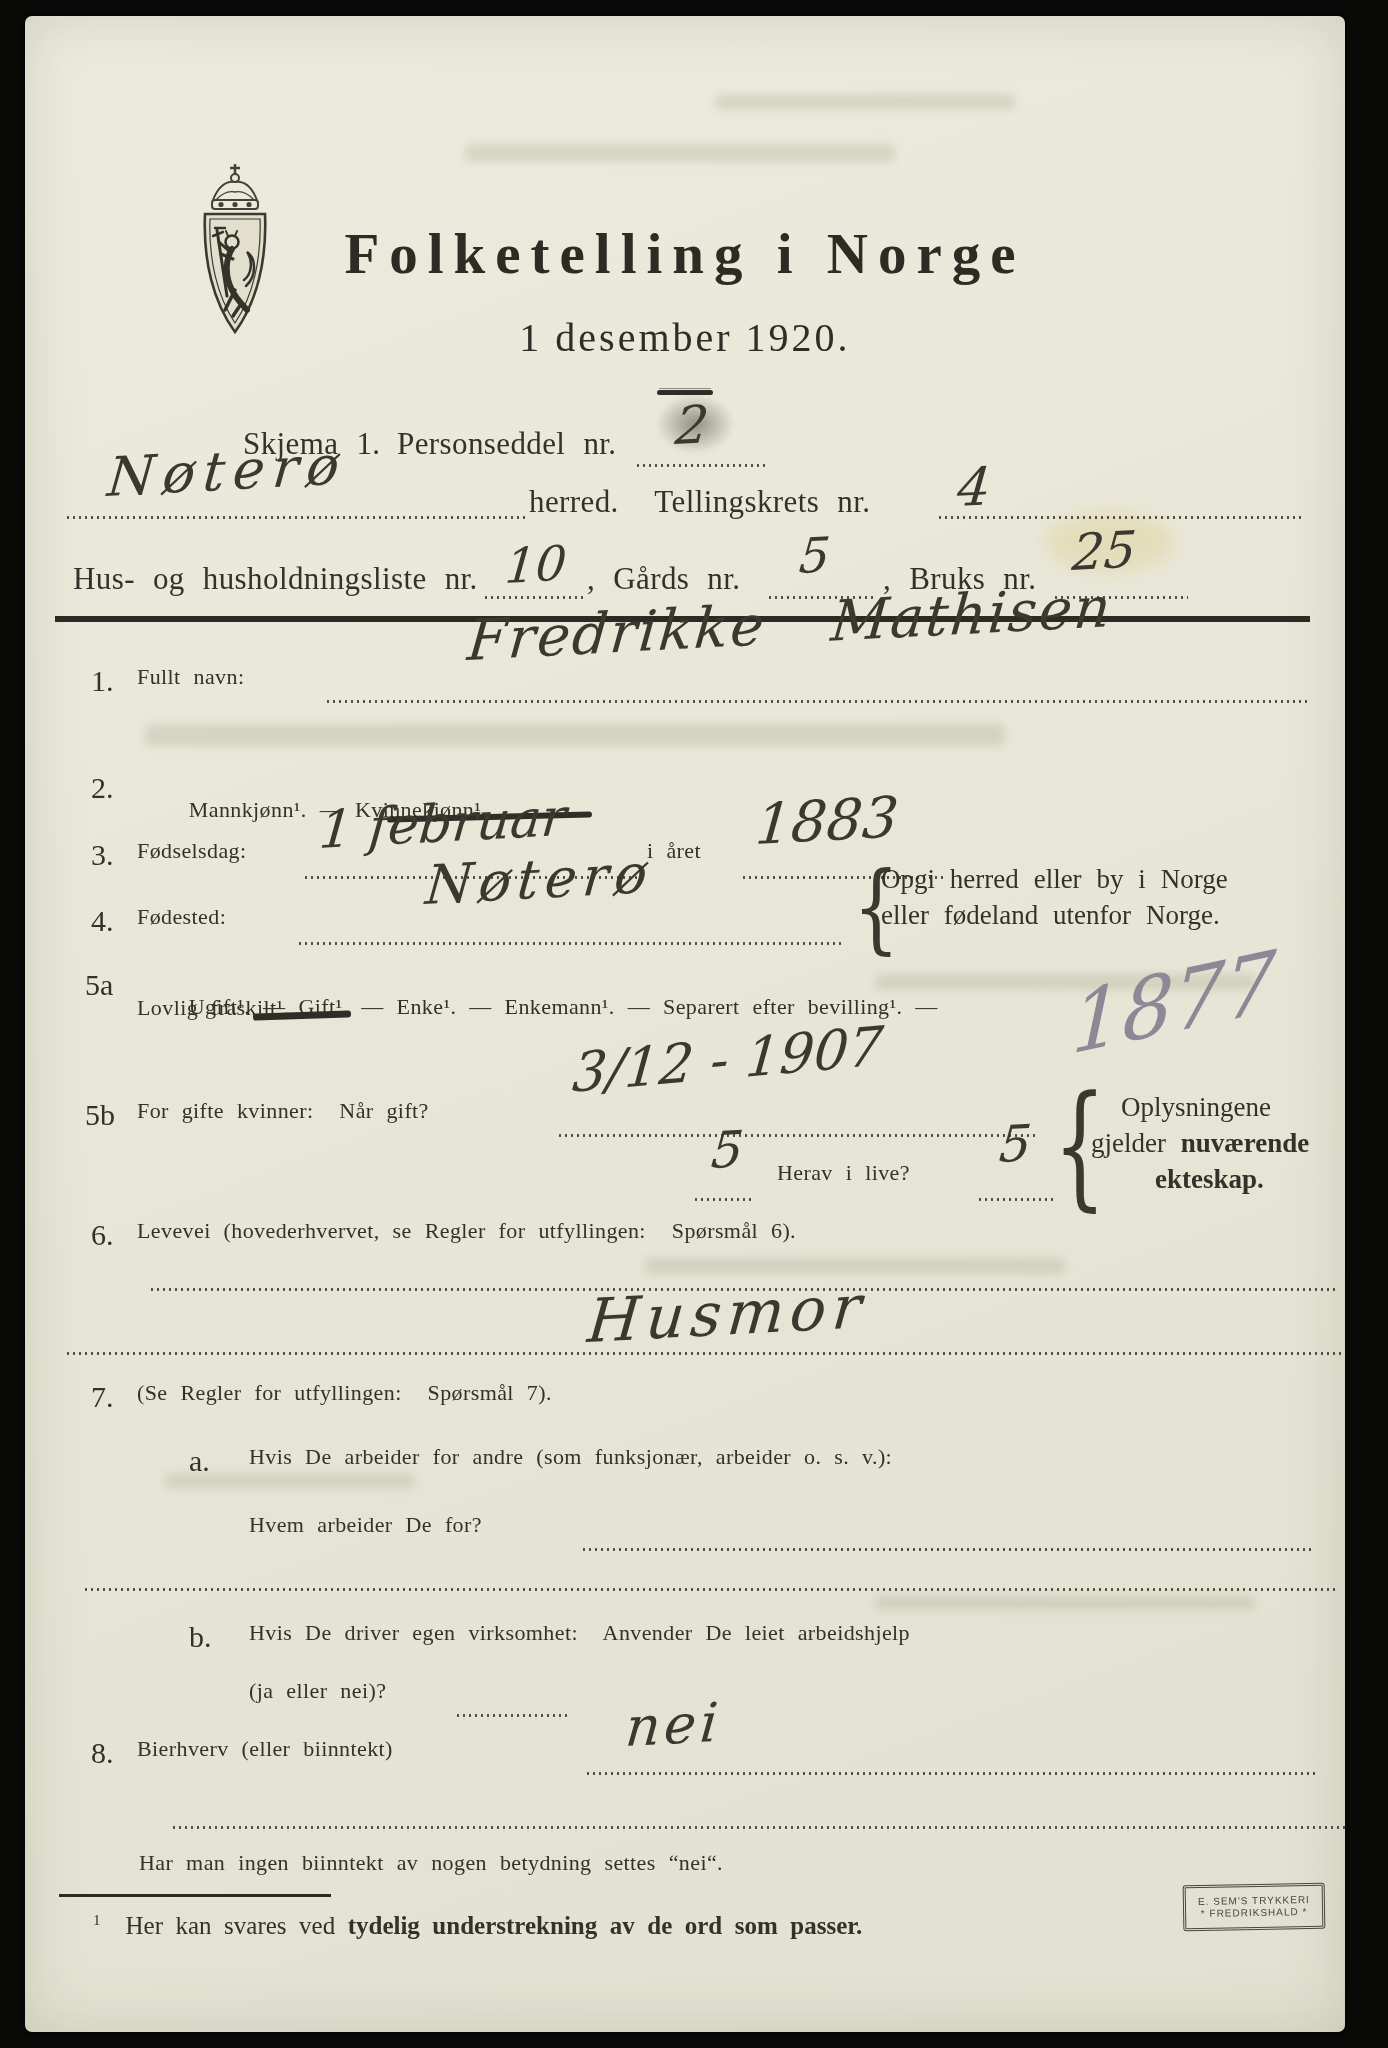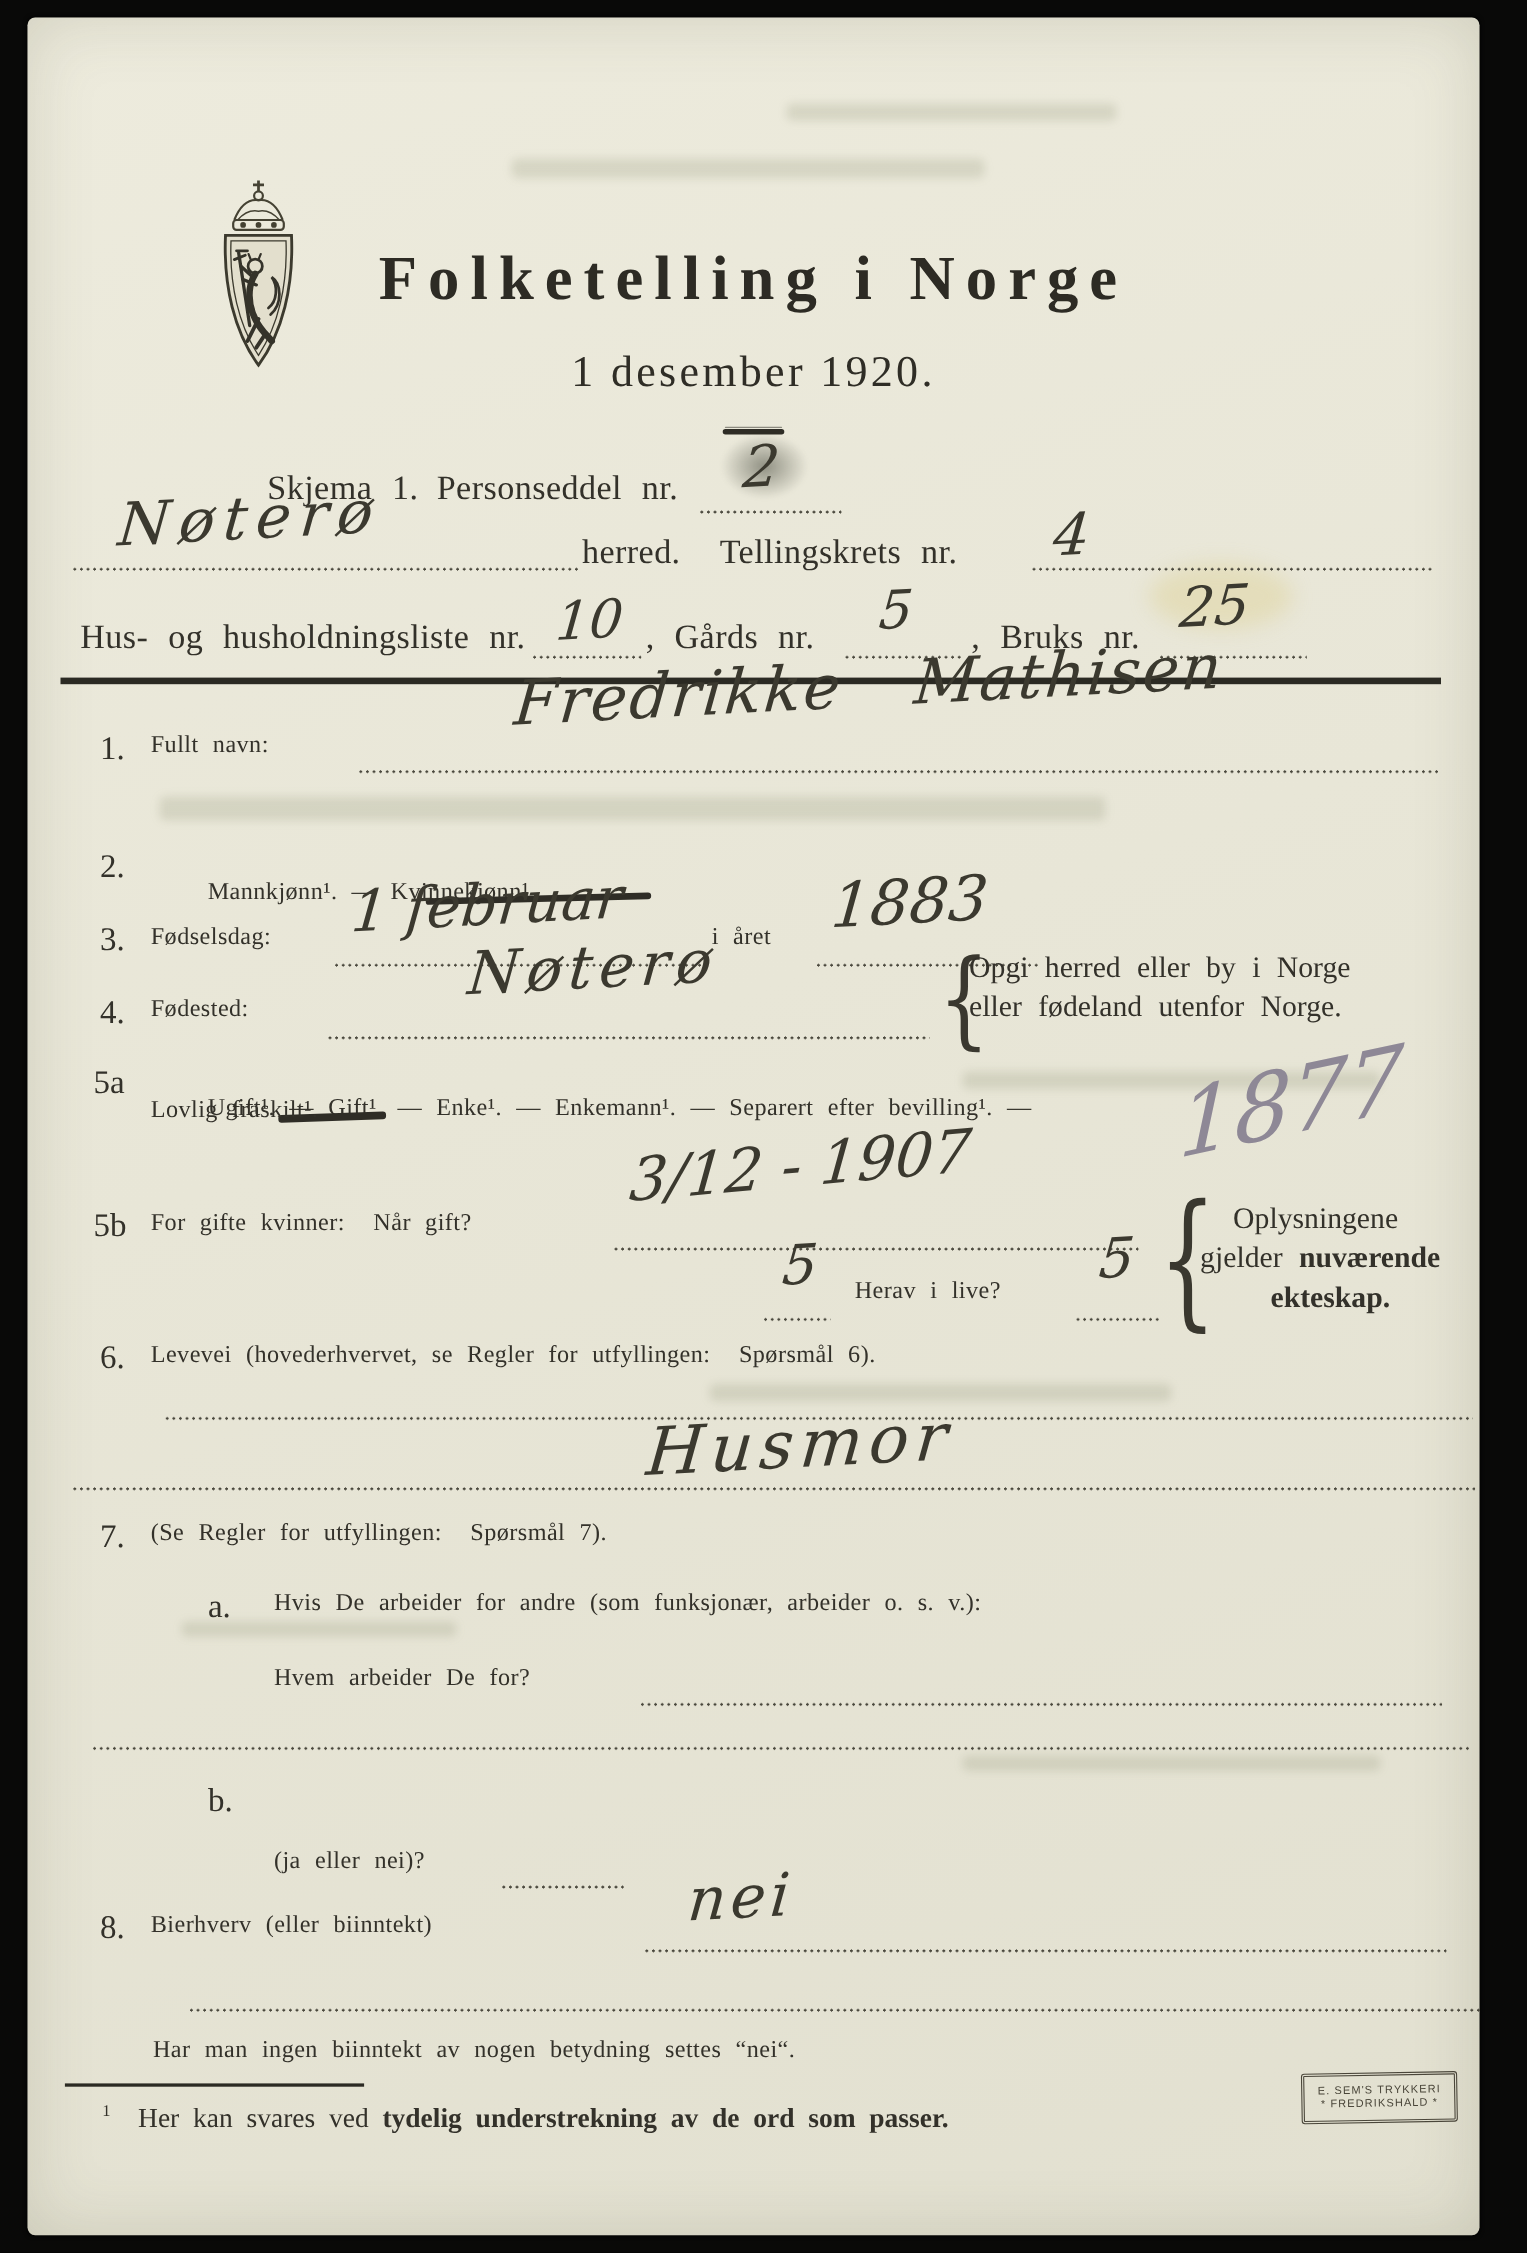--- a/index.html
+++ b/index.html
@@ -159,20 +159,21 @@
   <div class="abs dot" style="left:40px;top:1336px;width:1276px;"></div>
 
   <span class="abs num" style="left:66px;top:1364px;">7.</span>
   <span class="abs t" style="left:112px;top:1364px;">(Se Regler for utfyllingen:  Spørsmål 7).</span>
   <span class="abs num" style="left:164px;top:1428px;">a.</span>
   <span class="abs t" style="left:224px;top:1428px;">Hvis De arbeider for andre (som funksjonær, arbeider o. s. v.):</span>
   <span class="abs t" style="left:224px;top:1496px;">Hvem arbeider De for?</span>
   <div class="abs dot" style="left:556px;top:1532px;width:730px;"></div>
   <div class="abs dot" style="left:58px;top:1572px;width:1255px;"></div>
   <span class="abs num" style="left:164px;top:1604px;">b.</span>
+  <span class="abs t" style="left:224px;top:1604px;">Hvis De driver egen virksomhet:  Anvender De leiet arbeidshjelp</span>
   <span class="abs t" style="left:224px;top:1662px;">(ja eller nei)?</span>
   <div class="abs dot" style="left:430px;top:1698px;width:112px;"></div>
 
   <span class="abs num" style="left:66px;top:1720px;">8.</span>
   <span class="abs t" style="left:112px;top:1720px;">Bierhverv (eller biinntekt)</span>
   <div class="abs dot" style="left:560px;top:1756px;width:730px;"></div>
   <span class="abs hand" style="left:598px;top:1680px;font-size:54px;letter-spacing:4px;">nei</span>
   <div class="abs dot" style="left:146px;top:1810px;width:1175px;"></div>
   <span class="abs t" style="left:114px;top:1834px;">Har man ingen biinntekt av nogen betydning settes “nei“.</span>
 

